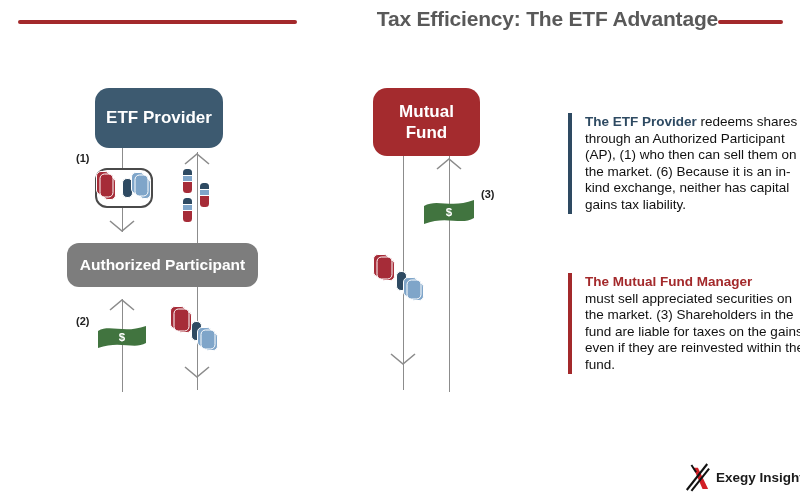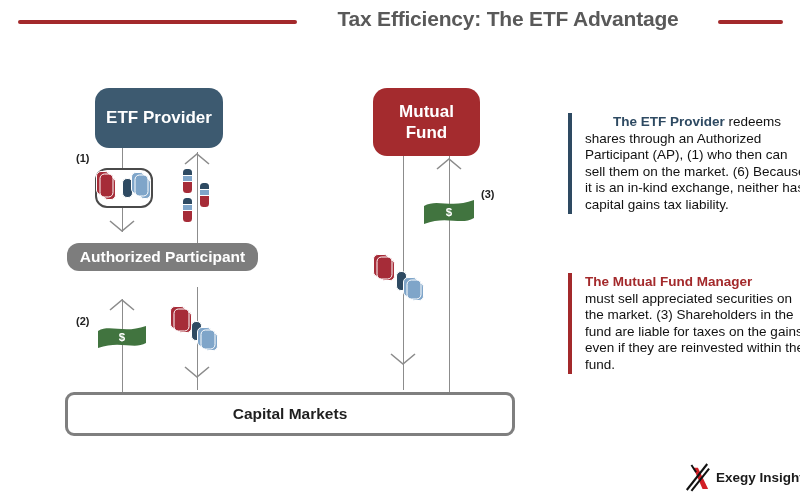--- a/index.html
+++ b/index.html
@@ -2,37 +2,37 @@
 <html><head>
 <meta charset="utf-8">
 <style>
   html,body{margin:0;padding:0;background:#fff;}
   .canvas{
     position:relative;width:800px;height:500px;background:#ffffff;overflow:hidden;
     font-family:"Liberation Sans",sans-serif;
   }
   
   .title{
-    position:absolute;left:298px;top:7px;width:420px;text-align:center;
+    position:absolute;left:298px;top:7px;width:420px;text-align:right;
     font-size:21px;font-weight:bold;color:#595959;letter-spacing:-0.2px;white-space:nowrap;
   }
   .rule{position:absolute;top:20px;height:3.5px;background:#A3292B;border-radius:2px;}
   .rule.left{left:18px;width:279px;}
   .rule.right{left:718px;width:65px;}
   
   .vline{position:absolute;width:1.6px;background:#8C8C8C;}
   .chev{position:absolute;}
   
   .node{
     position:absolute;display:flex;align-items:center;justify-content:center;text-align:center;
     color:#fff;font-weight:bold;
   }
   .node.etf{left:95px;top:88px;width:128px;height:60px;background:#3D5A70;border-radius:14px;font-size:17px;}
   .node.mf{left:373px;top:88px;width:107px;height:68px;background:#A42B2E;border-radius:14px;font-size:17px;padding:0 30px;box-sizing:border-box;line-height:21px;}
-  .node.ap{left:67px;top:243px;width:191px;height:28px;background:#7D7D7D;border-radius:12px;font-size:15.5px;}
+  .node.ap{left:67px;top:243px;width:191px;height:44px;background:#7D7D7D;border-radius:12px;font-size:15.5px;}
   .node.cm{left:65px;top:392px;width:450px;height:44px;background:#fff;border:3px solid #7F7F7F;border-radius:9px;color:#1F1F1F;font-size:15.5px;box-sizing:border-box;}
   
   .step{position:absolute;font-size:11px;font-weight:bold;color:#222;}
   
   .sec{position:absolute;border:1.5px solid #fff;box-sizing:border-box;}
   .sec.red{background:#A62C38;}
   .sec.navy{background:#2E4A62;}
   .sec.blue{background:#7FA5C9;}
   .sec.r5{border-radius:5px;}
   .stack{z-index:2;}
@@ -63,21 +63,21 @@
     position:absolute;left:0;right:0;top:50%;transform:translateY(-52%);
     text-align:center;color:#fff;font-size:11.5px;font-weight:bold;
   }
   
   .note{
     position:absolute;left:568px;width:222px;padding:1px 0 1px 13px;
     font-size:13.5px;line-height:16.5px;color:#111;
   }
   .note.etf-note{top:113px;border-left:4.5px solid #2E4A62;}
   .note.mf-note{top:273px;border-left:4.5px solid #A3292B;}
-  .lead-navy{color:#2E4A62;font-weight:bold;margin-left:28px;}
+  .lead-navy{color:#2E4A62;font-weight:bold;}
   .lead-red{color:#A3292B;font-weight:bold;display:block;}
   
   .brand{position:absolute;left:684px;top:462px;display:flex;align-items:center;gap:6px;}
   .brand-name{font-size:13.5px;font-weight:bold;color:#1a1a1a;white-space:nowrap;}
 </style>
 </head>
 <body>
 
 <div class="canvas">
 
@@ -107,21 +107,20 @@
   <svg class="chev" style="left:390px;top:353px;" width="26" height="13">
       <polyline points="1,1 13,11 25,1" fill="none" stroke="#8C8C8C" stroke-width="1.6"></polyline>
     </svg>
   <svg class="chev" style="left:436px;top:157px;" width="26" height="13">
       <polyline points="1,12 13,2 25,12" fill="none" stroke="#8C8C8C" stroke-width="1.6"></polyline>
     </svg>
 
   <div class="node etf">ETF Provider</div>
   <div class="node mf">Mutual Fund</div>
   <div class="node ap">Authorized Participant</div>
-  <div class="node cm">Capital Markets</div>
 
   <div class="step" style="left:76px;top:152px;">(1)</div>
   <div class="step" style="left:76px;top:315px;">(2)</div>
   <div class="step" style="left:481px;top:188px;">(3)</div>
 
   <div class="basket">
     <div class="sec stack red r5" style="width:15px;height:23px;"></div>
     <div class="sec navy r5" style="width:12px;height:20px;"></div>
     <div class="sec stack blue r5" style="width:14px;height:21px;"></div>
   </div>

